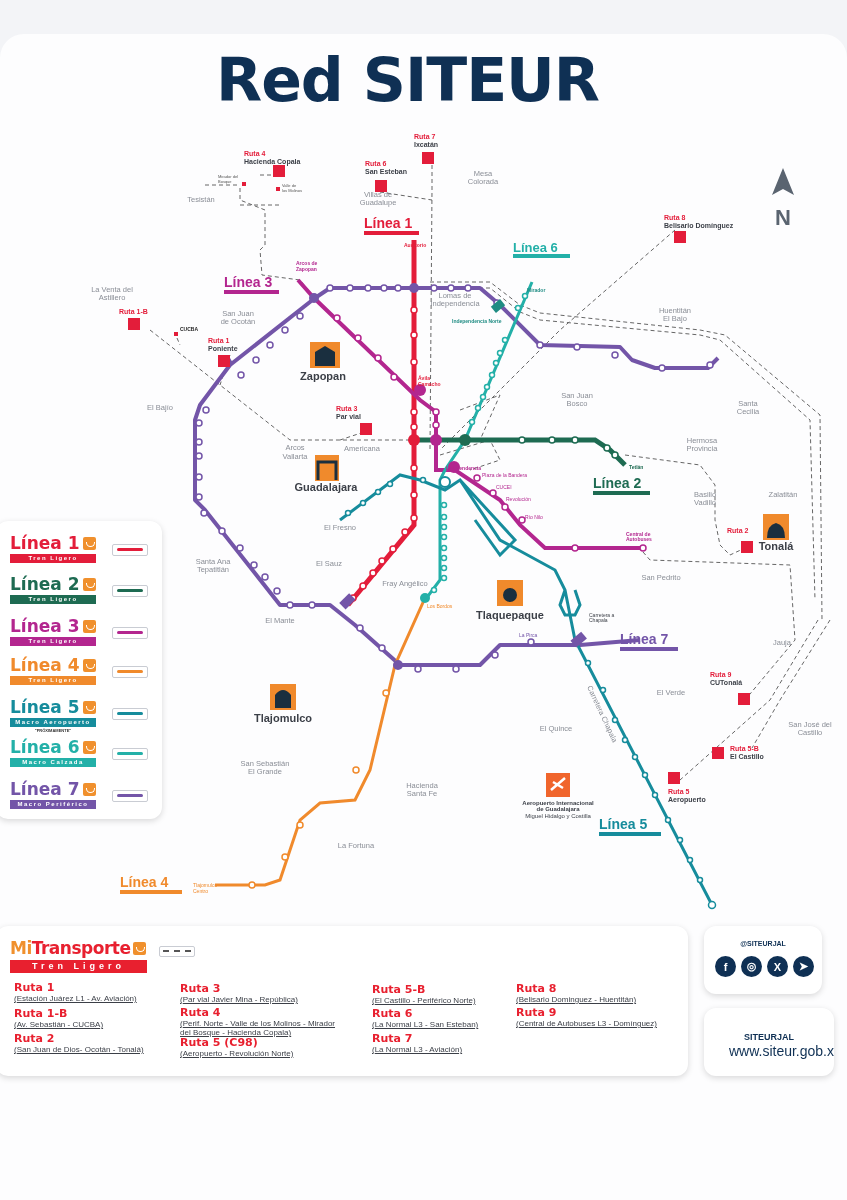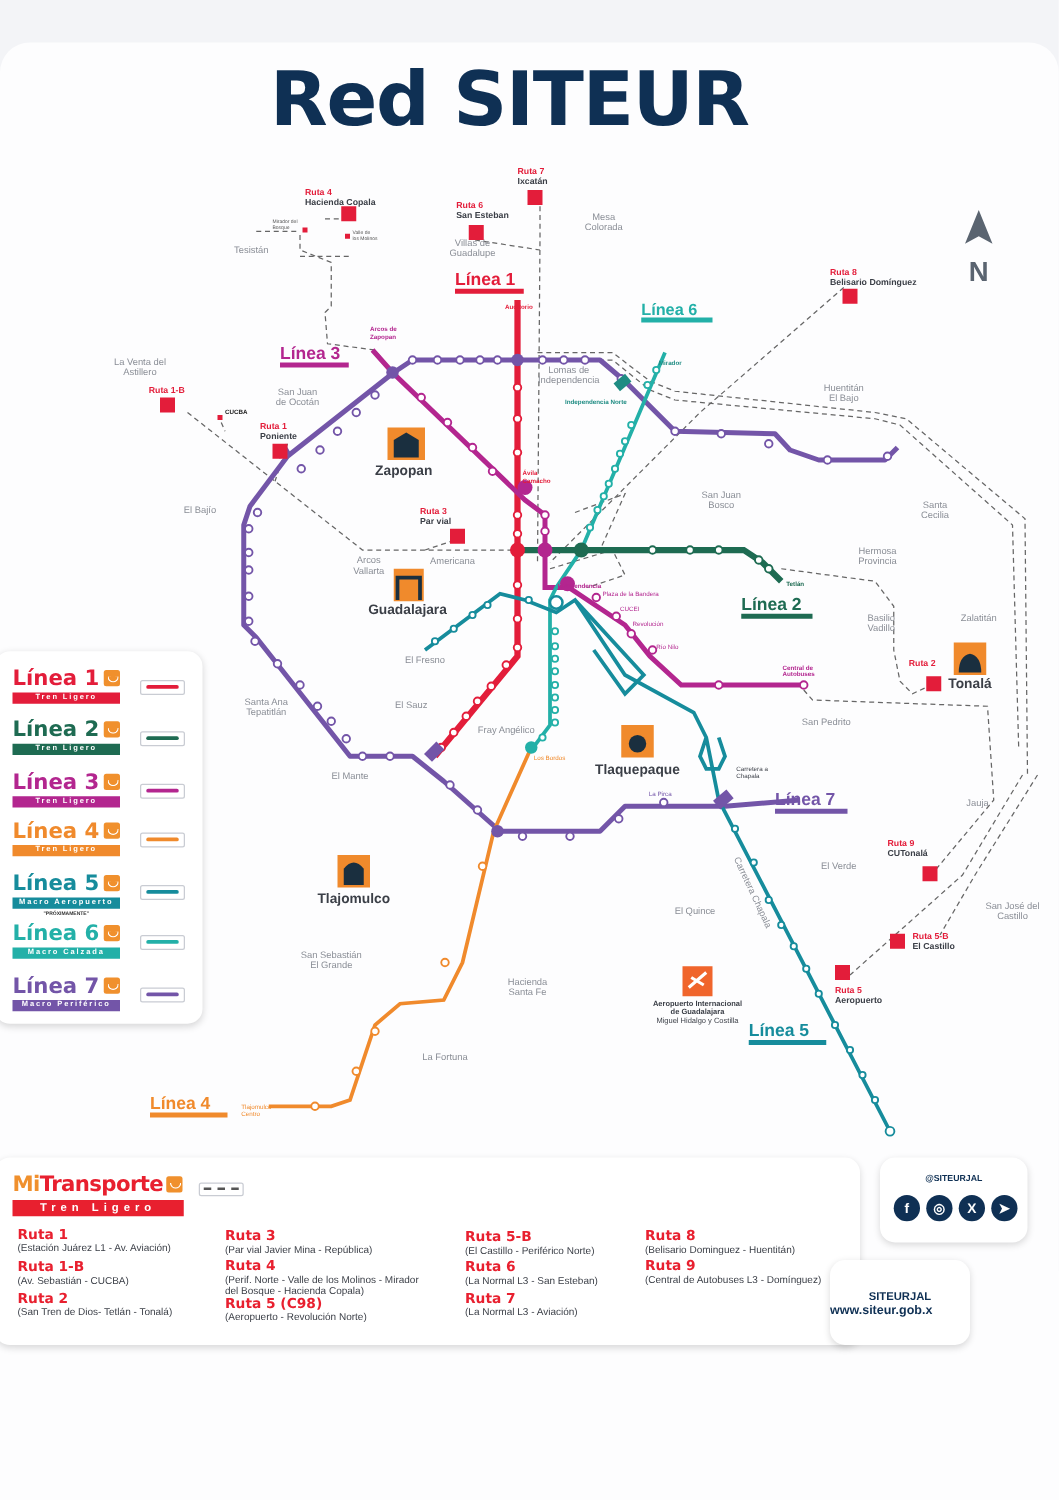--- a/index.html
+++ b/index.html
@@ -18,28 +18,28 @@
   .leg-swatch{position:absolute;left:102px;top:11px;width:34px;height:10px;border:1px solid #c9ccd3;border-radius:2px;background:#fff;}
   .leg-swatch i{position:absolute;left:4px;right:4px;top:3px;height:3px;border-radius:2px;}
   .routes{position:absolute;left:-4px;top:926px;width:692px;height:150px;background:#fff;border-radius:12px;box-shadow:0 2px 6px rgba(0,0,0,.15);}
   .mt-title{position:absolute;left:14px;top:12px;font-family:"DejaVu Sans",sans-serif;font-weight:900;font-size:17px;color:#e8202f;white-space:nowrap;letter-spacing:-.5px;}
   .mt-title .mi{color:#f0902d;}
   .mt-sub{position:absolute;left:14px;top:34px;width:137px;height:13px;background:#e8202f;color:#fff;font-size:9px;font-weight:bold;letter-spacing:4px;text-align:center;line-height:13px;}
   .mt-dash{position:absolute;left:163px;top:20px;width:34px;height:9px;border:1px solid #c9ccd3;border-radius:2px;background:#fff;}
   .mt-dash i{position:absolute;left:3px;right:3px;top:3px;height:0;border-top:2px dashed #555;}
   .route-item{position:absolute;}
   .route-name{font-family:"DejaVu Sans",sans-serif;font-weight:900;font-size:11px;color:#e8202f;line-height:12px;}
-  .route-desc{font-size:8px;color:#3b3f47;line-height:9px;white-space:nowrap;}
+  .route-desc{font-size:8px;color:#3b3f47;line-height:9px;white-space:nowrap;text-decoration:underline;}
   .social{position:absolute;left:704px;top:926px;width:118px;height:68px;background:#fff;border-radius:12px;box-shadow:0 2px 6px rgba(0,0,0,.15);}
   .social .handle{position:absolute;left:0;right:0;top:14px;text-align:center;font-size:7px;font-weight:bold;color:#0f3054;}
   .social .icons{position:absolute;left:11px;top:30px;display:flex;gap:5px;}
   .soc-ic{width:21px;height:21px;border-radius:50%;background:#0f3054;color:#fff;display:flex;align-items:center;justify-content:center;font-weight:bold;font-size:11px;}
-  .web{position:absolute;left:664px;top:1008px;width:112px;height:68px;background:#fff;border-radius:12px;box-shadow:0 2px 6px rgba(0,0,0,.15);}
+  .web{position:absolute;left:704px;top:1008px;width:130px;height:68px;background:#fff;border-radius:12px;box-shadow:0 2px 6px rgba(0,0,0,.15);}
   .web .n1{position:absolute;left:0;right:0;top:24px;text-align:center;font-weight:bold;font-size:9px;color:#0f3054;}
-  .web .n2{position:absolute;left:0;right:0;top:35px;text-align:left;font-weight:bold;font-size:10px;color:#0f3054;}
+  .web .n2{position:absolute;left:0;right:0;top:35px;text-align:right;font-weight:normal;font-size:14px;color:#0f3054;}
 </style>
 </head>
 <body>
 
 <div class="page"></div>
 
 <svg class="map" viewBox="0 0 847 1200" xmlns="http://www.w3.org/2000/svg">
 
   <g fill="none" stroke="#666" stroke-width="1" stroke-dasharray="4,3">
     <path d="M240 188 L240 200 L265 210 L265 245 L260 250 L262 275 L300 280 L312 295"></path>
@@ -469,21 +469,21 @@
   <div class="route-item" style="left:18px;top:56px">
       <div class="route-name">Ruta 1</div>
       <div class="route-desc">(Estación Juárez L1 - Av. Aviación)</div>
     </div>
   <div class="route-item" style="left:18px;top:82px">
       <div class="route-name">Ruta 1-B</div>
       <div class="route-desc">(Av. Sebastián - CUCBA)</div>
     </div>
   <div class="route-item" style="left:18px;top:107px">
       <div class="route-name">Ruta 2</div>
-      <div class="route-desc">(San Tren de Dios- Tetlán - Tonalá)</div>
+      <div class="route-desc">(San Juan de Dios- Ocotán - Tonalá)</div>
     </div>
 
   <div class="route-item" style="left:184px;top:57px">
       <div class="route-name">Ruta 3</div>
       <div class="route-desc">(Par vial Javier Mina - República)</div>
     </div>
   <div class="route-item" style="left:184px;top:81px">
       <div class="route-name">Ruta 4</div>
       <div class="route-desc">(Perif. Norte - Valle de los Molinos - Mirador</div>
       <div class="route-desc">del Bosque - Hacienda Copala)</div>

